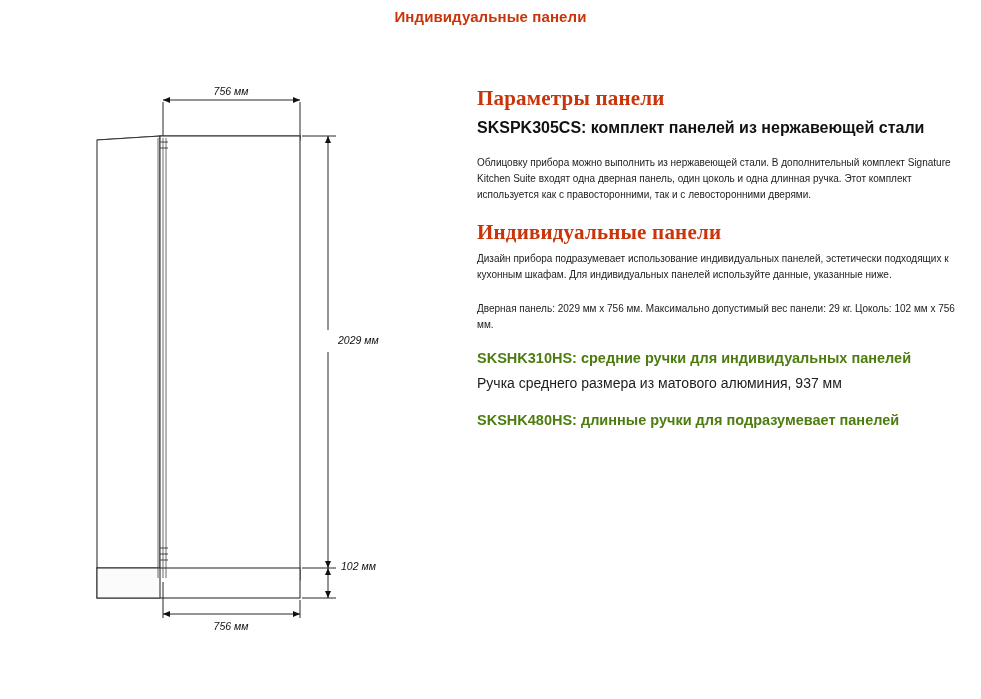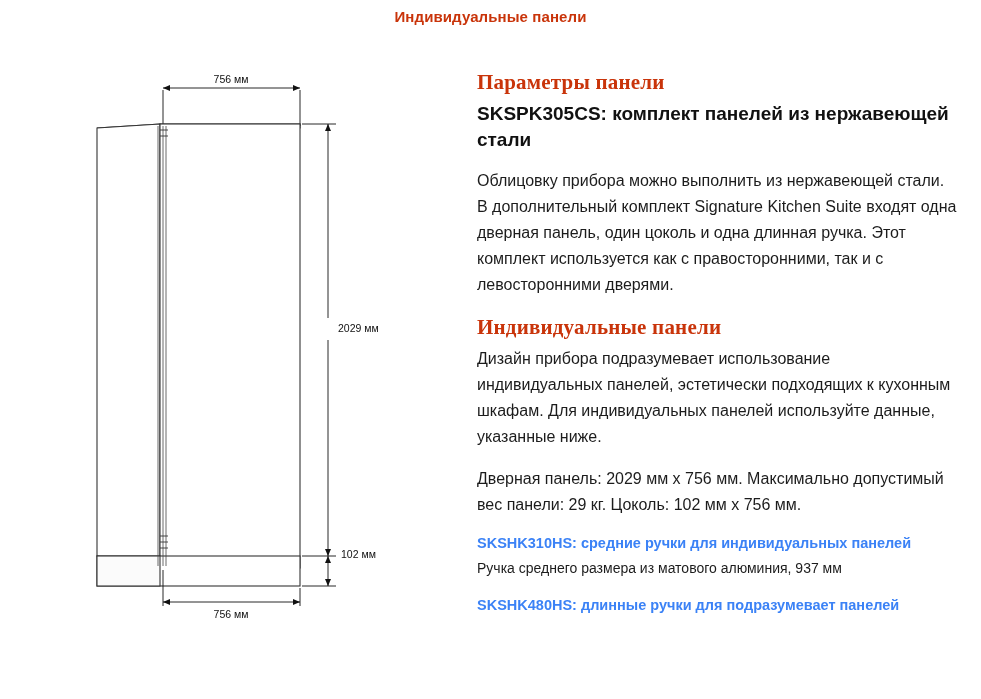--- a/index.html
+++ b/index.html
@@ -24,68 +24,69 @@
     font-size: 15px;
     font-weight: bold;
     color: #c9340a;
     letter-spacing: 0.1px;
   }
 
   
   .diagram {
     position: absolute;
     left: 0;
-    top: 40px;
+    top: 52px;
     width: 470px;
     height: 630px;
+    font-style: italic;
   }
   .diagram svg {
     display: block;
   }
   .dim-label {
     font-family: "Liberation Sans", sans-serif;
     font-size: 10.5px;
     fill: #111111;
   }
 
   
   .content {
     position: absolute;
     left: 477px;
-    top: 70px;
+    top: 86px;
     width: 482px;
   }
   h2.sec-title {
     font-family: "Liberation Serif", serif;
     font-size: 21px;
     font-weight: bold;
     color: #c9340a;
     margin: 0 0 6px 0;
     letter-spacing: 0.2px;
   }
   h3.sub-title {
-    font-size: 19px;
+    font-size: 16px;
     font-weight: bold;
     color: #111111;
     margin: 0 0 16px 0;
     line-height: 1.35;
   }
   p.body {
-    font-size: 16px;
+    font-size: 10px;
     line-height: 1.62;
     color: #1c1c1c;
     margin: 0 0 17px 0;
   }
   .blk {
     margin-bottom: 2px;
   }
   h3.prod {
     font-size: 14.5px;
     font-weight: bold;
-    color: #3b82f6;
+    color: #4d7c0f;
     margin: 0 0 7px 0;
   }
   p.prod-desc {
     font-size: 14px;
     line-height: 1.5;
     color: #1c1c1c;
     margin: 0 0 18px 0;
   }
 </style>
 </head>

